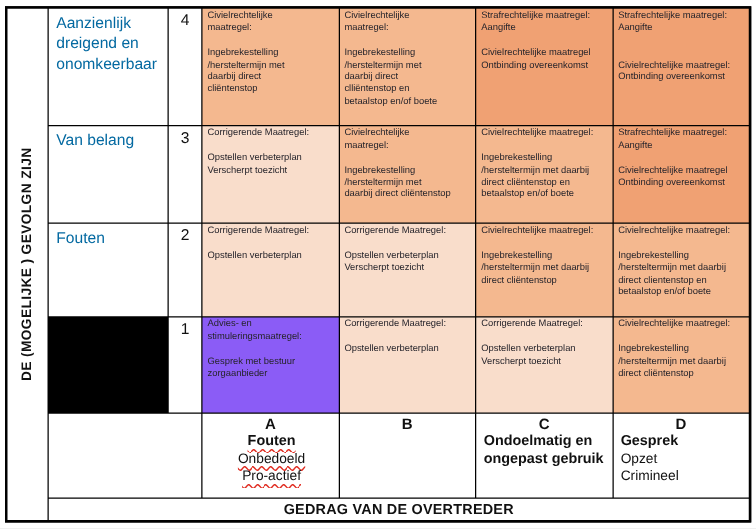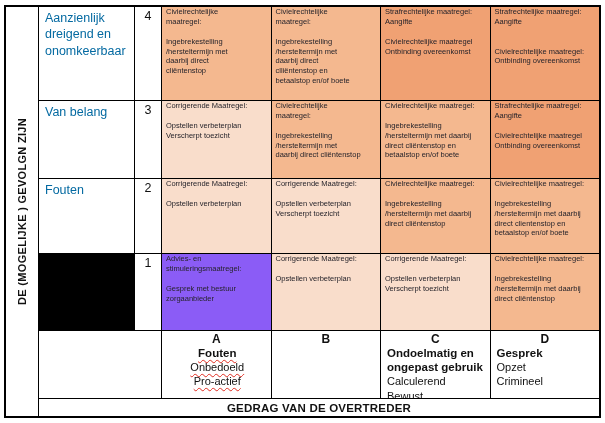--- a/index.html
+++ b/index.html
@@ -160,22 +160,20 @@
   </div>
 
   <div class="fcol" style="grid-area:5/5/6/6">
     <div class="fletter">B</div>
   </div>
 
   <div class="fcol" style="grid-area:5/6/6/7">
     <div class="fletter">C</div>
     <div class="ftitle">Ondoelmatig en
 ongepast gebruik</div>
-    <div class="fitems">Calculerend
-Bewust</div>
   </div>
 
   <div class="fcol" style="grid-area:5/7/6/8">
     <div class="fletter">D</div>
     <div class="ftitle">Gesprek</div>
     <div class="fitems">Opzet
 Crimineel</div>
   </div>
 
   <div class="xlabel" style="grid-area:6/2/7/8">GEDRAG VAN DE OVERTREDER</div>

